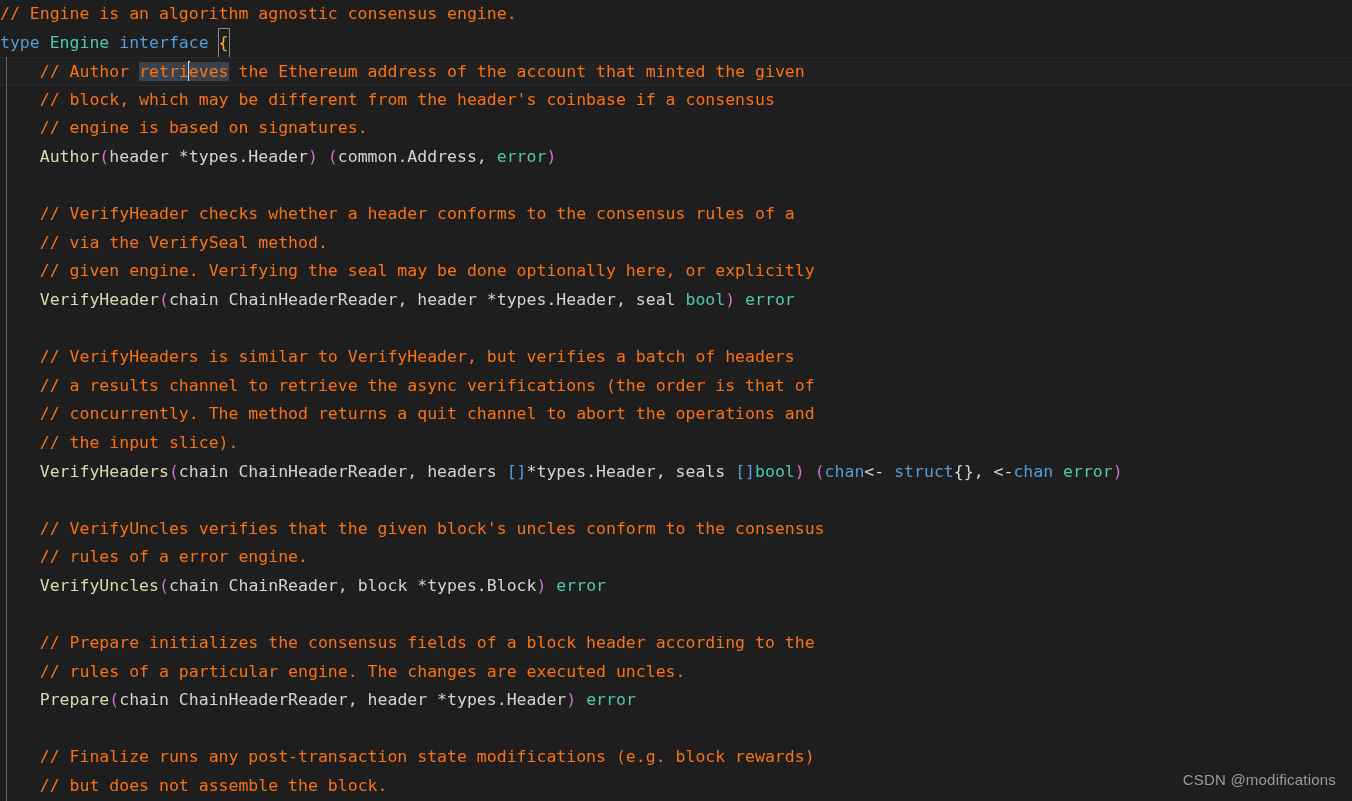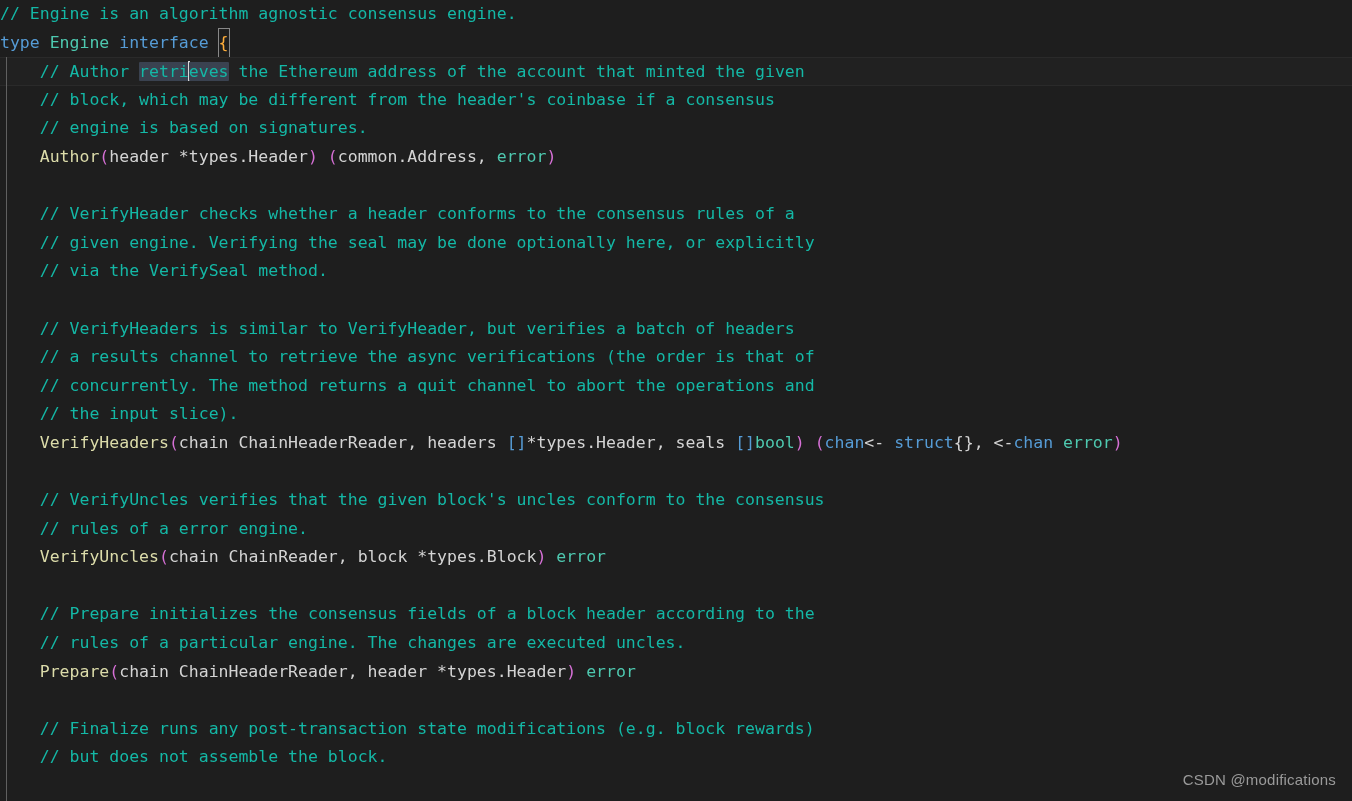--- a/index.html
+++ b/index.html
@@ -40,21 +40,21 @@
 
   
   .indent-guide {
     position:absolute;
     left:6px;
     width:1px;
     background:#606060;
   }
 
   
-  .cmt   { color:#14b8a6; }
+  .cmt   { color:#f97316; }
   .kw    { color:#569cd6; }
   .typ   { color:#4ec9b0;text-align:right; }
   .fn    { color:#dcdcaa; }
   .paren { color:#d670d6; }
   .brk   { color:#569cd6; }
   .plain { color:#d4d4d4; }
 
   
   .brace-match {
     color:#ffae3b;
@@ -96,22 +96,23 @@
 <div id="editor">
   <div class="code-area" id="code-area">
       <div class="line"><span class="line-inner"><span class="cmt">// Engine is an algorithm agnostic consensus engine.</span></span></div>
       <div class="line"><span class="line-inner"><span class="kw">type</span><span class="plain"> </span><span class="typ">Engine</span><span class="plain"> </span><span class="kw">interface</span><span class="plain"> </span><span class="brace-match">{</span></span></div>
       <div class="line current"><span class="line-inner"><span class="plain">    </span><span class="cmt">// Author </span><span class="cmt sel">retri</span><span class="caret"></span><span class="cmt sel">eves</span><span class="cmt"> the Ethereum address of the account that minted the given</span></span></div>
       <div class="line"><span class="line-inner"><span class="plain">    </span><span class="cmt">// block, which may be different from the header's coinbase if a consensus</span></span></div>
       <div class="line"><span class="line-inner"><span class="plain">    </span><span class="cmt">// engine is based on signatures.</span></span></div>
       <div class="line"><span class="line-inner"><span class="plain">    </span><span class="fn">Author</span><span class="paren">(</span><span class="plain">header *types.Header</span><span class="paren">)</span><span class="plain"> </span><span class="paren">(</span><span class="plain">common.Address, </span><span class="typ">error</span><span class="paren">)</span></span></div>
       <div class="line"><span class="line-inner"><span class="plain">    </span></span></div>
       <div class="line"><span class="line-inner"><span class="plain">    </span><span class="cmt">// VerifyHeader checks whether a header conforms to the consensus rules of a</span></span></div>
+      <div class="line"><span class="line-inner"><span class="plain">    </span><span class="cmt">// via the VerifySeal method.</span></span></div>
       <div class="line"><span class="line-inner"><span class="plain">    </span><span class="cmt">// given engine. Verifying the seal may be done optionally here, or explicitly</span></span></div>
-      <div class="line"><span class="line-inner"><span class="plain">    </span><span class="cmt">// via the VerifySeal method.</span></span></div>
+      <div class="line"><span class="line-inner"><span class="plain">    </span><span class="fn">VerifyHeader</span><span class="paren">(</span><span class="plain">chain ChainHeaderReader, header *types.Header, seal </span><span class="typ">bool</span><span class="paren">)</span><span class="plain"> </span><span class="typ">error</span></span></div>
       <div class="line"><span class="line-inner"><span class="plain">    </span></span></div>
       <div class="line"><span class="line-inner"><span class="plain">    </span><span class="cmt">// VerifyHeaders is similar to VerifyHeader, but verifies a batch of headers</span></span></div>
       <div class="line"><span class="line-inner"><span class="plain">    </span><span class="cmt">// a results channel to retrieve the async verifications (the order is that of</span></span></div>
       <div class="line"><span class="line-inner"><span class="plain">    </span><span class="cmt">// concurrently. The method returns a quit channel to abort the operations and</span></span></div>
       <div class="line"><span class="line-inner"><span class="plain">    </span><span class="cmt">// the input slice).</span></span></div>
       <div class="line"><span class="line-inner"><span class="plain">    </span><span class="fn">VerifyHeaders</span><span class="paren">(</span><span class="plain">chain ChainHeaderReader, headers </span><span class="brk">[]</span><span class="plain">*types.Header, seals </span><span class="brk">[]</span><span class="typ">bool</span><span class="paren">)</span><span class="plain"> </span><span class="paren">(</span><span class="kw">chan</span><span class="plain">&lt;- </span><span class="kw">struct</span><span class="plain">{}, &lt;-</span><span class="kw">chan</span><span class="plain"> </span><span class="typ">error</span><span class="paren">)</span></span></div>
       <div class="line"><span class="line-inner"><span class="plain">    </span></span></div>
       <div class="line"><span class="line-inner"><span class="plain">    </span><span class="cmt">// VerifyUncles verifies that the given block's uncles conform to the consensus</span></span></div>
       <div class="line"><span class="line-inner"><span class="plain">    </span><span class="cmt">// rules of a error engine.</span></span></div>
       <div class="line"><span class="line-inner"><span class="plain">    </span><span class="fn">VerifyUncles</span><span class="paren">(</span><span class="plain">chain ChainReader, block *types.Block</span><span class="paren">)</span><span class="plain"> </span><span class="typ">error</span></span></div>

